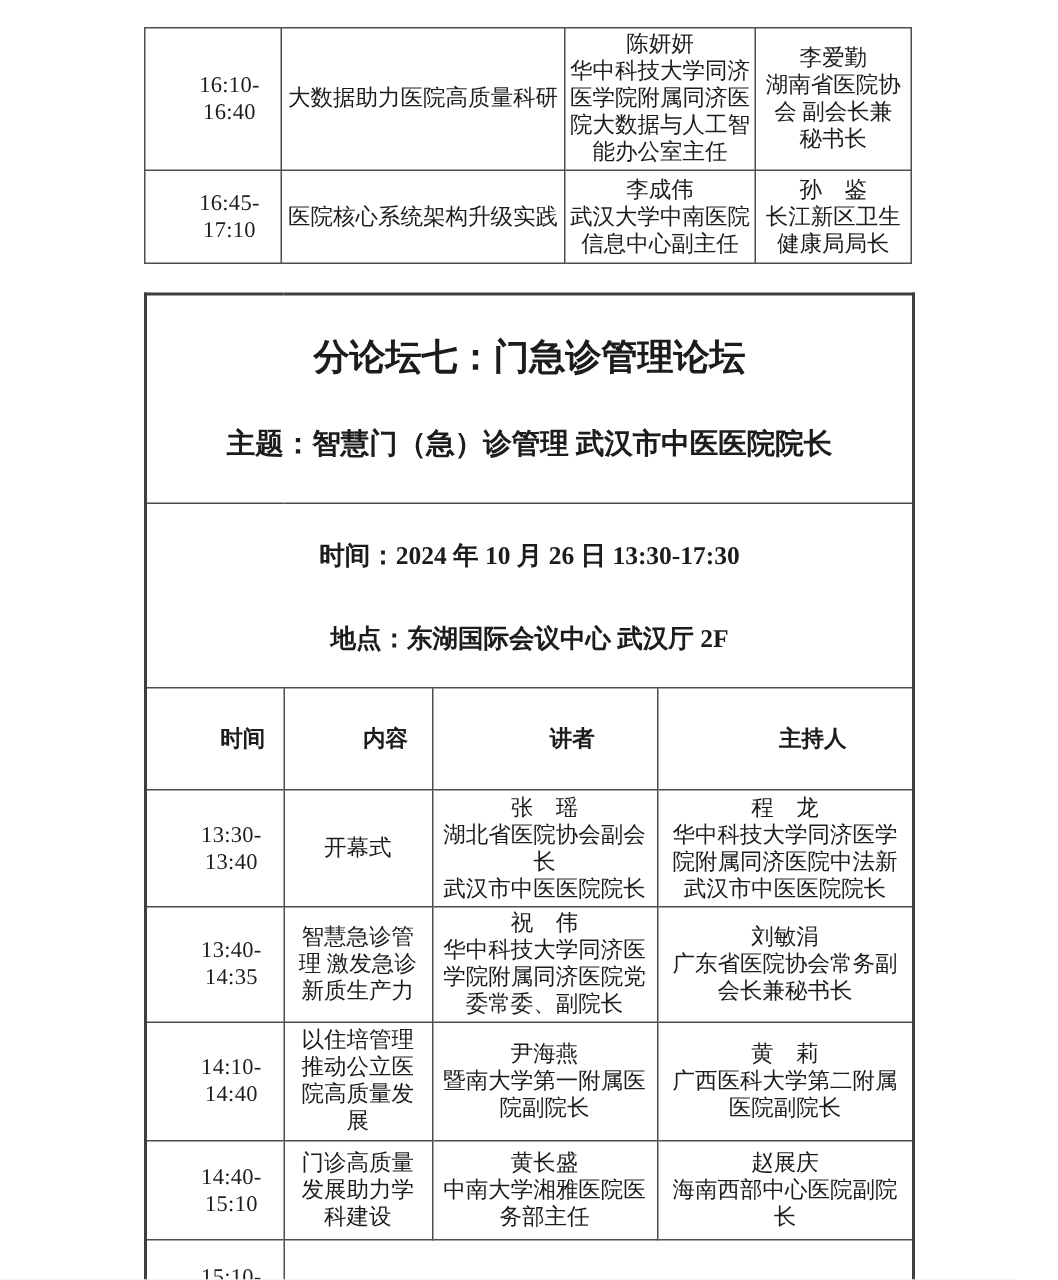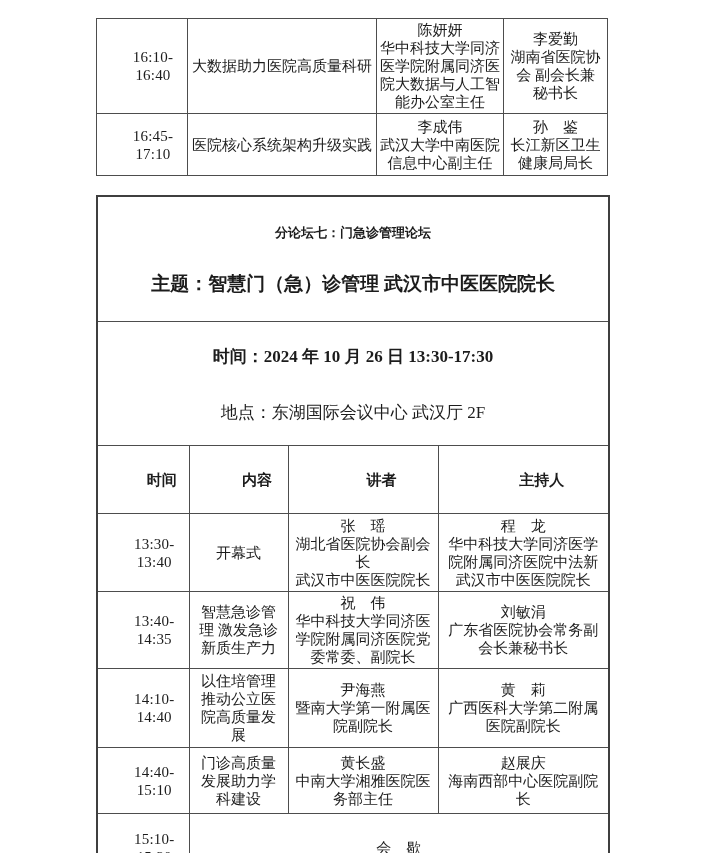--- a/index.html
+++ b/index.html
@@ -34,24 +34,24 @@
   .tbl-top col.c3{width:127px;} .tbl-top col.c4{width:104px;}
   .tbl-top tr.r1{height:91px;}  .tbl-top tr.r2{height:62px;}
   
   .tbl-forum{top:195px;width:512px;border:2px solid #3f3f3f;}
   .tbl-forum col.c1{width:92px;}  .tbl-forum col.c2{width:99px;}
   .tbl-forum col.c3{width:150px;} .tbl-forum col.c4{width:171px;}
   tr.h-title{height:76px;} tr.h-info{height:73px;margin-top:15px;} tr.h-head{height:68px;}
   tr.h-r1{height:78px;} tr.h-r2{height:72px;} tr.h-r3{height:79px;}
   tr.h-r4{height:66px;} tr.h-r5{height:69px;}
   td.title-cell{padding:6px 4px;}
-  td.title-cell .t1{font-size:13px;font-weight:bold;margin:4px 0 0 0;font-family:Liberation Serif, serif;}
+  td.title-cell .t1{font-size:24px;font-weight:bold;margin:4px 0 0 0;font-family:Liberation Serif, serif;}
   td.title-cell .t2{font-size:19px;font-weight:bold;margin:14px 0 2px 0;}
   td.info-cell .i1{font-size:17px;font-weight:bold;margin:5px 0 0 0;}
-  td.info-cell .i2{font-size:17px;font-weight:normal;margin:17px 0 2px 0;}
+  td.info-cell .i2{font-size:17px;font-weight:bold;margin:17px 0 2px 0;}
   td.th{font-weight:bold;font-size:15px;padding-left:39px;}
   td.time-cell{font-size:15px;letter-spacing:0.2px;padding-left:24px;}
 </style>
 </head>
 <body>
 
 <div class="page">
 
   <table class="tbl tbl-top">
     <colgroup>

